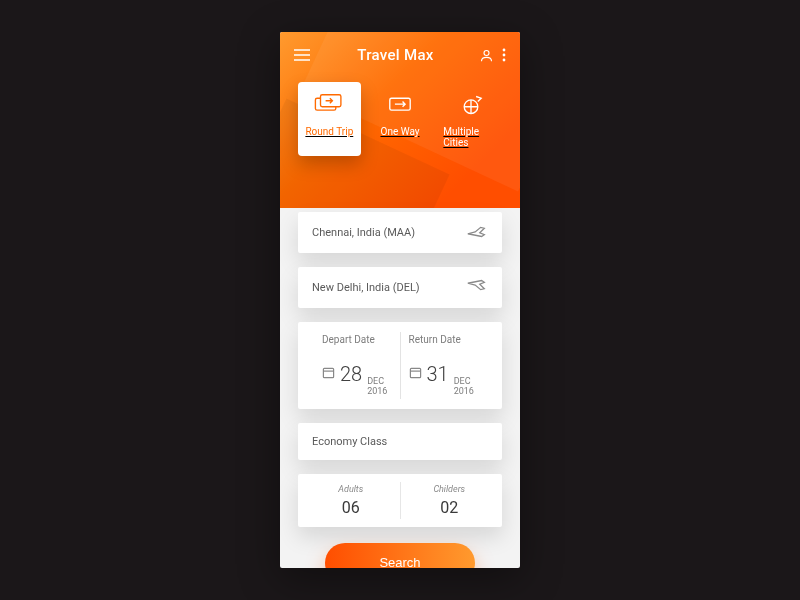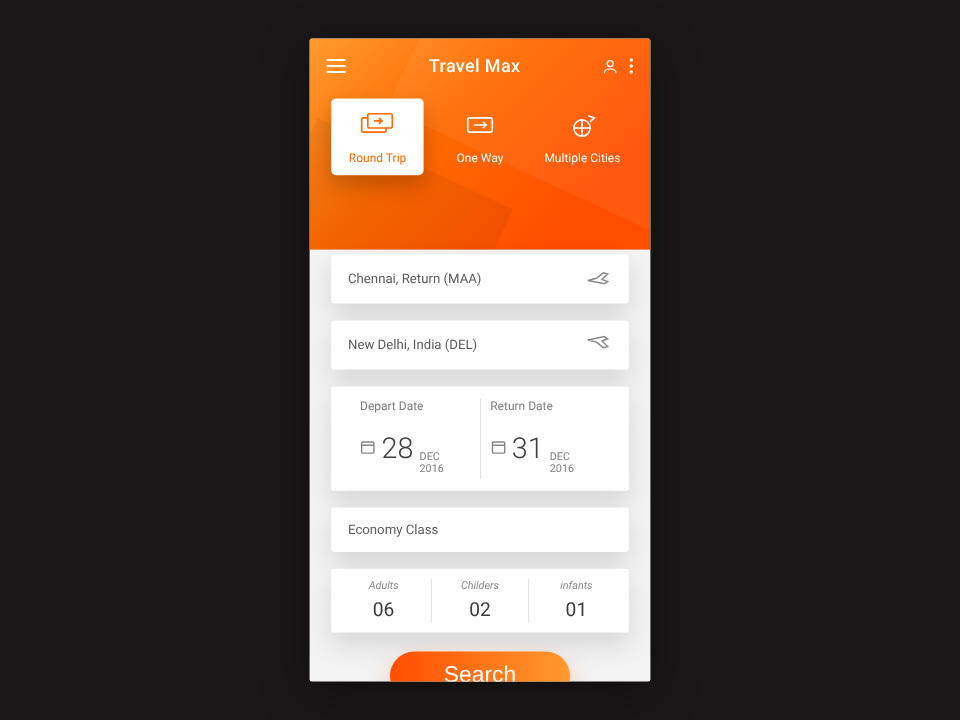--- a/index.html
+++ b/index.html
@@ -5,21 +5,21 @@
   * { box-sizing: border-box; margin: 0; padding: 0; }
   html, body { width: 800px; height: 600px; }
   body {
     background: #1b1719;
     display: flex;
     align-items: center;
     justify-content: center;
     font-family: -apple-system, "Segoe UI", Roboto, Arial, sans-serif;
   }
   .phone {
-    width: 284px;
+    width: 240px;
     height: 536px;
     background: #f3f3f3;
     border-radius: 2px;
     overflow: hidden;
     position: relative;
     box-shadow: 0 10px 40px rgba(0,0,0,0.4);
   }
   .hero {
     height: 176px;
     background: linear-gradient(135deg, #ff9a2e 0%, #ff6a00 40%, #ff4e00 80%);
@@ -46,20 +46,21 @@
   }
   .title { font-size: 15px; font-weight: 500; letter-spacing: 0.3px; }
   .hamburger, .avatar-icon, .kebab { display: inline-flex; align-items: center; }
   .right-icons { display: flex; align-items: center; gap: 8px; }
   .triptabs {
     display: flex;
     gap: 8px;
     padding: 18px 18px 0 18px;
     position: relative;
     z-index: 2;
+    text-decoration: underline;
   }
   .triptab {
     flex: 1;
     display: flex;
     flex-direction: column;
     align-items: center;
     gap: 6px;
     color: #fff;
     font-size: 10px;
     padding: 10px 4px 8px;
@@ -86,36 +87,36 @@
     font-size: 11px;
     color: #5a5a5a;
   }
   .loc-row { display: flex; align-items: center; justify-content: space-between; }
   .loc-row svg { color: #8a8a8a; }
   .date-card { display: flex; padding: 10px 16px; align-items: center; }
   .date-col { flex: 1; padding: 2px 8px; }
   .date-col + .date-col { border-left: 1px solid #e3e3e3; }
   .date-label { font-size: 10px; color: #7d7d7d; margin-bottom: 6px; }
   .date-body { display: flex; align-items: center; gap: 5px; }
-  .date-day { font-size: 24px; font-weight: 300; color: #404040; line-height: 1; }
+  .date-day { font-size: 20px; font-weight: 300; color: #404040; line-height: 1; }
   .date-meta { font-size: 9px; line-height: 1.1; color: #7d7d7d; margin-top: 26px; }
   .cal-icon { color: #888; }
   .pax-card { display: flex; padding: 8px 4px; }
   .pax-col { flex: 1; text-align: center; padding: 2px 4px; }
   .pax-col + .pax-col { border-left: 1px solid #e6e6e6; }
   .pax-label { font-size: 9px; color: #8a8a8a; margin-bottom: 4px; font-style: italic; }
   .pax-val { font-size: 16px; color: #3a3a3a; }
   .search-btn {
     margin: 16px auto 0;
     width: 150px;
     height: 40px;
     border-radius: 20px;
     background: linear-gradient(90deg, #ff4e00, #ff9a2e);
     color: #fff;
-    font-size: 19px;
+    font-size: 13px;
     display: flex;
     align-items: center;
     justify-content: center;
     border: none;
     cursor: pointer;
     box-shadow: 0 10px 20px rgba(255,90,0,0.35);
   }
 </style>
 </head>
 <body>
@@ -178,21 +179,21 @@
           </svg>
         </span>
         <span>Multiple Cities</span>
       </div>
     </div>
   </div>
 
   <div class="content">
 
     <div class="card loc-row">
-      <span>Chennai, Return (MAA)</span>
+      <span>Chennai, India (MAA)</span>
       <span>
         <svg width="22" height="14" viewBox="0 0 24 14" fill="none" stroke="currentColor" stroke-width="1.4">
           <path d="M2 10 l8 -2 6 -5 4 1 -5 5 5 2 -3 2 -15 -3z"></path>
         </svg>
       </span>
     </div>
 
     <div class="card loc-row">
       <span>New Delhi, India (DEL)</span>
       <span>
@@ -243,24 +244,20 @@
 
     <div class="card pax-card">
       <div class="pax-col">
         <div class="pax-label">Adults</div>
         <div class="pax-val">06</div>
       </div>
       <div class="pax-col">
         <div class="pax-label">Childers</div>
         <div class="pax-val">02</div>
       </div>
-      <div class="pax-col">
-        <div class="pax-label">infants</div>
-        <div class="pax-val">01</div>
-      </div>
     </div>
 
     <button class="search-btn">
       <span>Search</span>
     </button>
 
   </div>
 </div>
 
 </body></html>

